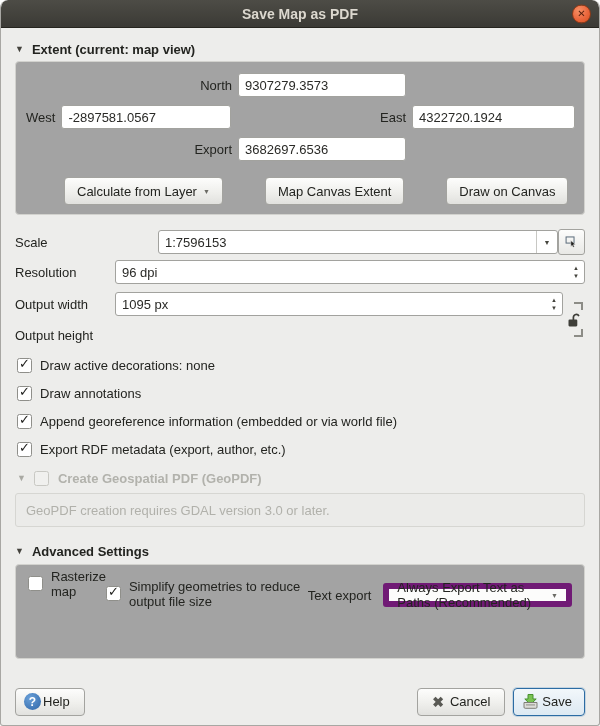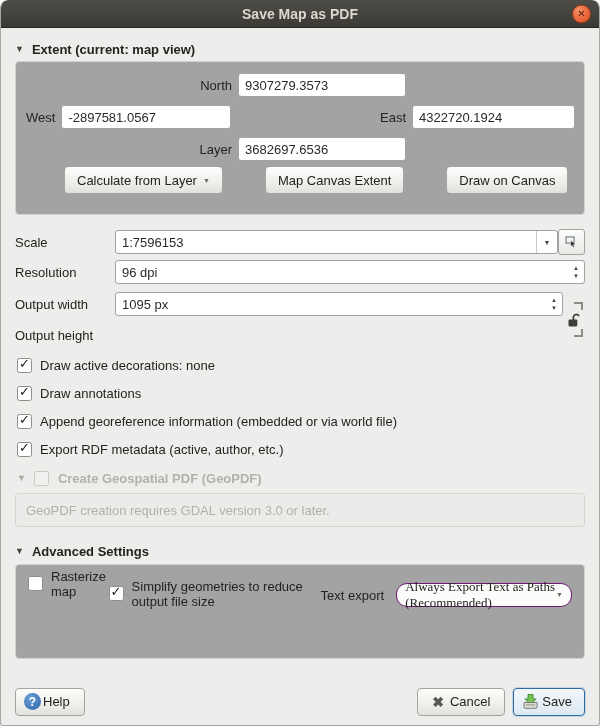--- a/index.html
+++ b/index.html
@@ -45,33 +45,33 @@
     height:24px;padding:0 6px;font:13px "Liberation Sans","DejaVu Sans",sans-serif;
     color:#2a2a27;outline:none;width:100%;
   }
   .fg-north{top:11px;left:122px;width:268px;justify-content:flex-end;}
   .fg-north .lineedit,.fg-south .lineedit{width:168px;flex:0 0 168px;}
   .fg-west{top:43px;left:10px;}
   .fg-west .lineedit{width:170px;flex:0 0 170px;}
   .fg-east{top:43px;right:9px;}
   .fg-east .lineedit{width:163px;flex:0 0 163px;}
   .fg-south{top:75px;left:122px;width:268px;justify-content:flex-end;}
-  .ext-buttons{position:absolute;left:48px;top:104px;display:flex;gap:42px;}
+  .ext-buttons{position:absolute;left:48px;top:115px;display:flex;gap:42px;}
   .btn{
     background:linear-gradient(#fdfdfc,#efefec 55%,#e1e1de);
     border:1px solid #a3a39f;border-radius:4px;
     height:28px;padding:0 12px;font-size:13px;color:#232420;
     display:inline-flex;align-items:center;gap:6px;white-space:nowrap;cursor:default;
   }
   .dd-small{font-size:7px;color:#6b6b65;line-height:1;}
   
   .form-row{display:grid;grid-template-columns:100px 1fr;align-items:center;height:24px;}
   .row-scale{margin-top:14px;}
   .row-res{margin-top:7px;}
-  .scale-field{display:flex;gap:0;align-items:center;}
+  .scale-field{display:flex;gap:0;align-items:center;margin-left:43px;}
   .combo{position:relative;flex:1;}
   .combo .lineedit{padding-right:26px;}
   .combo-arrow{
     position:absolute;right:1px;top:1px;bottom:1px;width:21px;
     border-left:1px solid #c8c8c4;display:flex;align-items:center;justify-content:center;
     font-size:7px;color:#46463f;
   }
   .toolbtn{
     width:27px;height:26px;flex:0 0 27px;
     background:linear-gradient(#fdfdfc,#e8e8e5);
@@ -112,22 +112,22 @@
     margin-top:6px;height:34px;border:1px solid #d6d6d2;border-radius:3px;
     background:#ebebe9;color:#b1b1ab;display:flex;align-items:center;padding:0 10px;
   }
   
   .adv-header{margin-top:16px;}
   .adv-box{margin-top:5px;height:95px;padding:10px 12px;display:flex;}
   .adv-box .cb-row{margin-left:0;}
   .te-row{display:flex;align-items:center;margin-top:8px;height:24px;gap:12px;}
   .te-combo{
     position:relative;flex:1;height:24px;background:#fcfcfb;
-    border:1px solid #701a75;border-radius:11px;
-    display:flex;align-items:center;padding:0 8px 0 8px;font-family:Liberation Serif, serif;
+    border:6px solid #701a75;border-radius:3px;
+    display:flex;align-items:center;padding:0 8px 0 8px;
   }
   .te-combo .te-arrow{position:absolute;right:8px;font-size:7px;color:#6b6b65;}
   
   .footer{margin-top:auto;display:flex;align-items:center;height:29px;}
   .footer .spacer{flex:1;}
   .help-ic{
     width:17px;height:17px;border-radius:50%;
     background:radial-gradient(circle at 35% 30%,#6aa0d8,#2f66a8);
     color:#ffffff;font-size:12px;font-weight:bold;
     display:flex;align-items:center;justify-content:center;
@@ -166,21 +166,21 @@
       </div>
       <div class="fg fg-west">
         <label>West</label>
         <input class="lineedit" value="-2897581.0567" style="">
       </div>
       <div class="fg fg-east">
         <label>East</label>
         <input class="lineedit" value="4322720.1924" style="">
       </div>
       <div class="fg fg-south">
-        <label>Layer</label>
+        <label>Export</label>
         <input class="lineedit" value="3682697.6536" style="">
       </div>
       <div class="ext-buttons">
         <button class="btn">
           <span>Calculate from Layer</span>
           <span class="dd-small">▼</span>
         </button>
         <button class="btn">
           <span>Map Canvas Extent</span>
         </button>
@@ -252,21 +252,21 @@
     <div class="cb-row mt11">
       <span class="cb">
           <span class="check">✓</span>
         </span>
       <span>Append georeference information (embedded or via world file)</span>
     </div>
     <div class="cb-row mt11">
       <span class="cb">
           <span class="check">✓</span>
         </span>
-      <span>Export RDF metadata (active, author, etc.)</span>
+      <span>Export RDF metadata (export, author, etc.)</span>
     </div>
 
     <div class="geo-header">
       <span class="tri">▼</span>
       <span class="cb"></span>
       <span class="geo-label">Create Geospatial PDF (GeoPDF)</span>
     </div>
     <div class="note-box">
       <span>GeoPDF creation requires GDAL version 3.0 or later.</span>
     </div>

